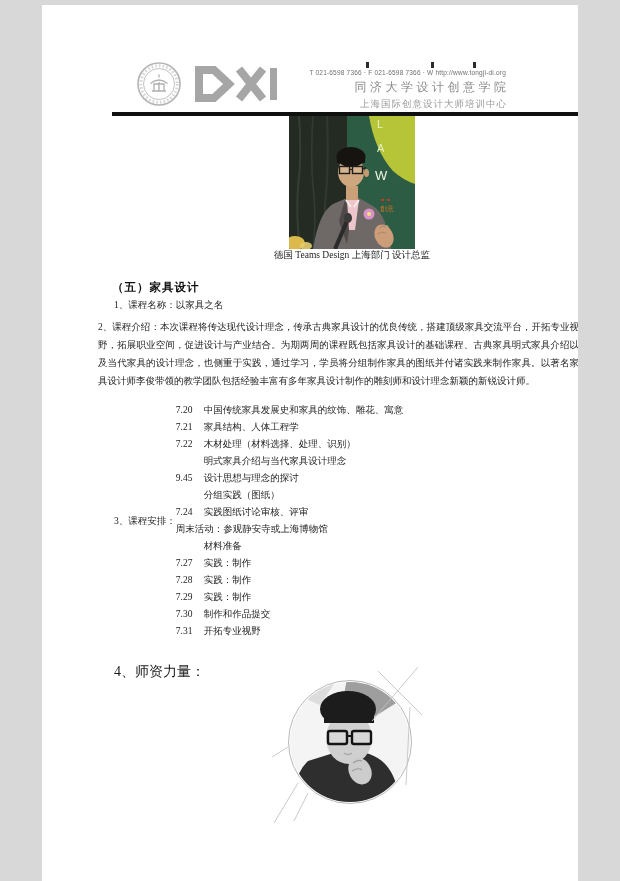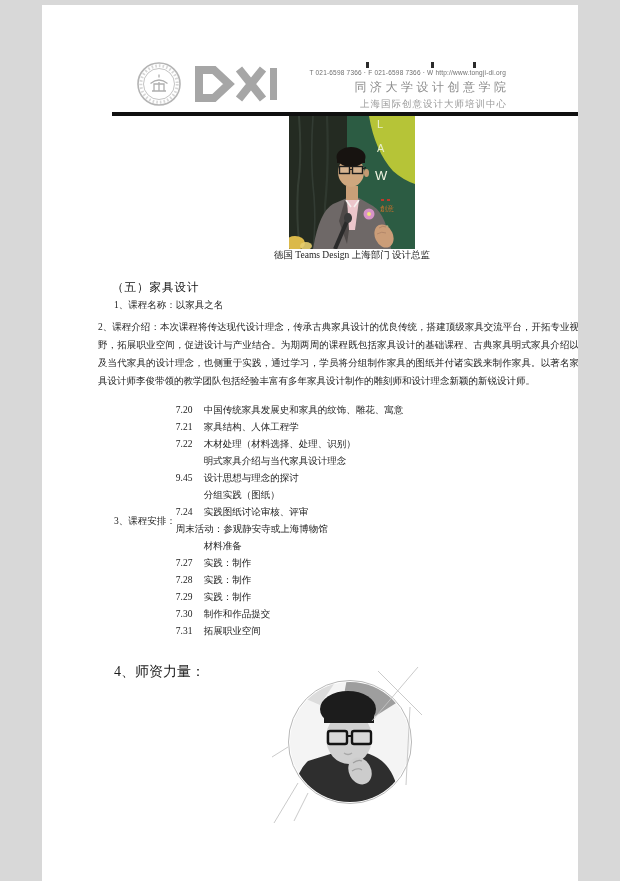--- a/index.html
+++ b/index.html
@@ -13,21 +13,21 @@
   .contact{font-size:6.5px;color:#6f6f6f;letter-spacing:.2px;white-space:nowrap;}
   .org1{margin-top:3px;font-size:12px;color:#8c8c8c;letter-spacing:3.5px;margin-right:-3.5px;white-space:nowrap;}
   .org2{margin-top:2px;font-size:9.5px;color:#9b9b9b;letter-spacing:1px;margin-right:-1px;white-space:nowrap;}
   .tick{position:absolute;width:3px;height:6px;background:#2b2b2b;top:57px;}
   .tick1{left:324px;} .tick2{left:389px;} .tick3{left:431px;}
   .divider{position:absolute;left:70px;top:107px;width:480px;height:4px;background:#101010;}
   
   .photo1{position:absolute;left:247px;top:111px;width:126px;height:133px;}
   .caption{position:absolute;left:0;top:244px;width:620px;text-align:center;font-size:9.5px;color:#1c1c1c;}
   
-  .heading{position:absolute;left:70px;top:275px;font-size:11.5px;font-weight:normal;color:#0f0f0f;letter-spacing:1px;}
+  .heading{position:absolute;left:70px;top:275px;font-size:11.5px;font-weight:bold;color:#0f0f0f;letter-spacing:1px;}
   .item1{position:absolute;left:72px;top:294px;font-size:9.5px;}
   .para2{position:absolute;left:56px;top:313px;width:481px;font-size:9.5px;line-height:18px;text-align:justify;}
   .item3{position:absolute;left:72px;top:397px;font-size:9.5px;display:flex;align-items:center;}
   .item3-label{line-height:17px;white-space:pre;}
   .srow{line-height:17px;white-space:pre;}
   .sdate{display:inline-block;min-width:28px;}
   .item4{position:absolute;left:72px;top:658px;font-size:14px;}
   
   .photo2{position:absolute;left:218px;top:660px;width:180px;height:160px;overflow:visible;}
 </style>
@@ -120,21 +120,21 @@
       <div class="srow"><span class="sdate"></span><span>明式家具介绍与当代家具设计理念</span></div>
       <div class="srow"><span class="sdate">9.45</span><span>设计思想与理念的探讨</span></div>
       <div class="srow"><span class="sdate"></span><span>分组实践（图纸）</span></div>
       <div class="srow"><span class="sdate">7.24</span><span>实践图纸讨论审核、评审</span></div>
       <div class="srow"><span class="sdate">周末活动：</span><span>参观静安寺或上海博物馆</span></div>
       <div class="srow"><span class="sdate"></span><span>材料准备</span></div>
       <div class="srow"><span class="sdate">7.27</span><span>实践：制作</span></div>
       <div class="srow"><span class="sdate">7.28</span><span>实践：制作</span></div>
       <div class="srow"><span class="sdate">7.29</span><span>实践：制作</span></div>
       <div class="srow"><span class="sdate">7.30</span><span>制作和作品提交</span></div>
-      <div class="srow"><span class="sdate">7.31</span><span>拓展职业空间</span></div>
+      <div class="srow"><span class="sdate">7.31</span><span>开拓专业视野</span></div>
     </div>
   </div>
 
   <div class="item4">4、师资力量：</div>
 
   <svg class="photo2" viewBox="0 0 180 160">
     <defs>
       <clipPath id="circ">
           <circle cx="90" cy="77" r="60"></circle>
         </clipPath>

